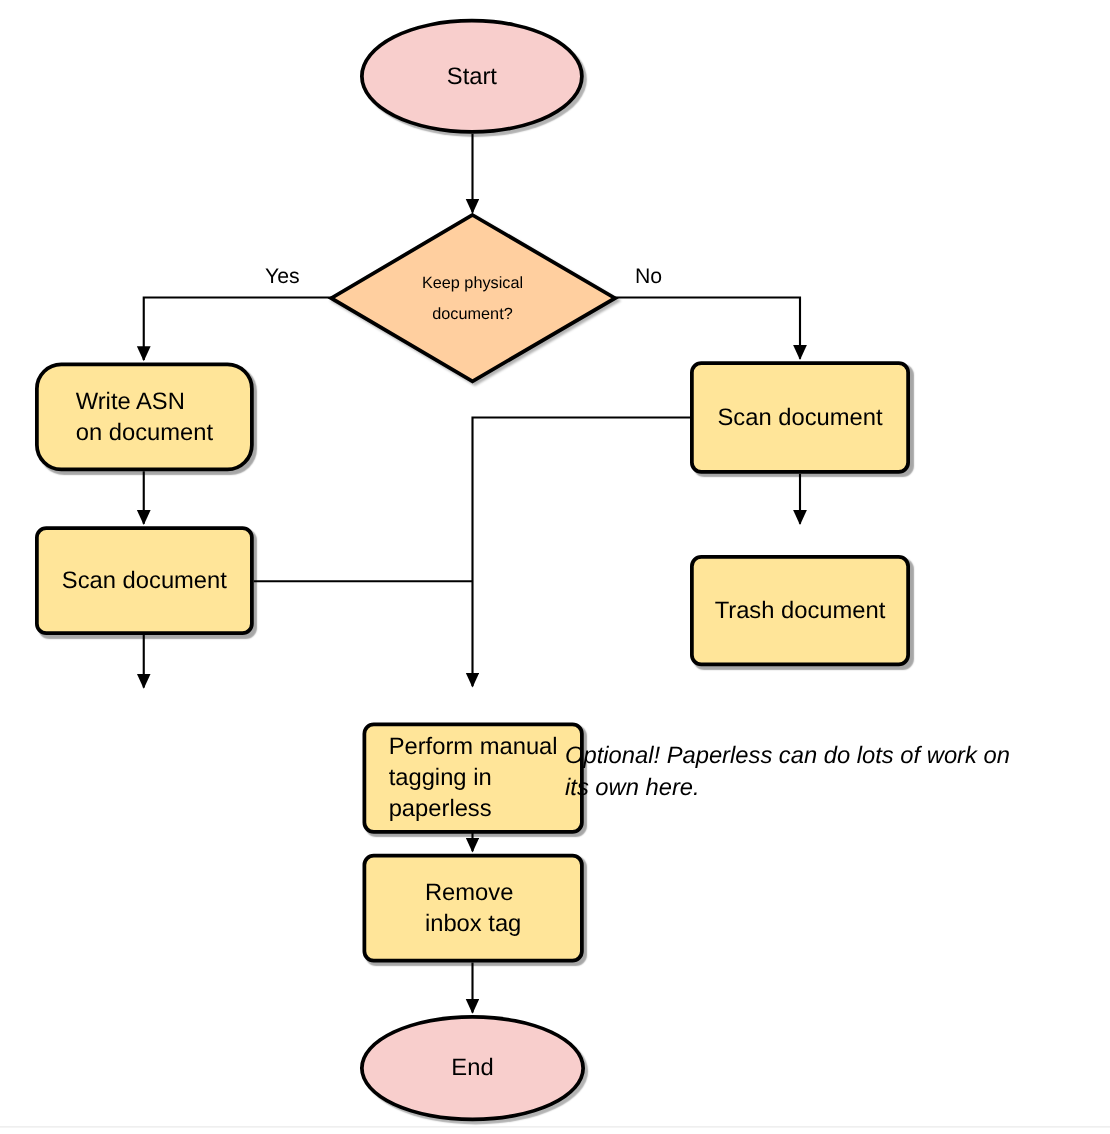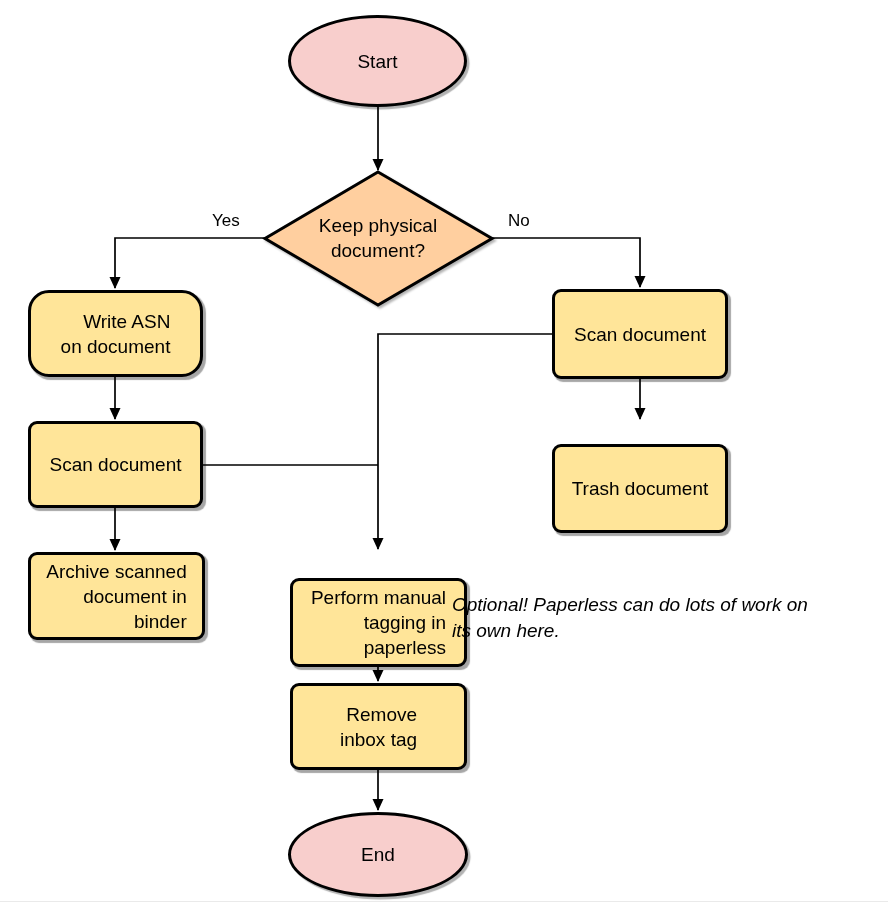--- a/index.html
+++ b/index.html
@@ -36,21 +36,21 @@
     stroke: var(--color-stroke, #000000);
     stroke-width: 3;
     filter: drop-shadow(2px 2px 1px rgba(0,0,0,0.30));
   }
   .node {
     position: absolute;
     z-index: 2;
     display: flex;
     align-items: center;
     justify-content: center;
-    text-align: right;
+    text-align: left;
     box-sizing: border-box;
     font-size: 19px;
     line-height: 25px;
     white-space: pre-line;
   }
   .process {
     background: var(--color-process-fill, #ffe599);
     border: 3px solid var(--color-stroke, #000000);
     border-radius: 9px;
     box-shadow: 2.5px 2.5px 1px rgba(0,0,0,0.35);
@@ -61,21 +61,21 @@
     border-radius: 50%;
     box-shadow: 2.5px 2.5px 1px rgba(0,0,0,0.30);
   }
   .decision-label {
     position: absolute;
     z-index: 2;
     display: flex;
     align-items: center;
     justify-content: center;
     text-align: center;
-    font-size: 19px;
+    font-size: 13px;
     line-height: 25px;
     white-space: pre-line;
   }
   .edge-label {
     position: absolute;
     z-index: 2;
     font-size: 17px;
   }
   .note {
     position: absolute;
@@ -150,25 +150,20 @@
 
   <div class="node process" id="node-write-asn">
     <span>Write ASN
 on document</span>
   </div>
 
   <div class="node process" id="node-scan-left">
     <span>Scan document</span>
   </div>
 
-  <div class="node process" id="node-archive">
-    <span>Archive scanned
-document in
-binder</span>
-  </div>
 
   <div class="node process" id="node-scan-right">
     <span>Scan document</span>
   </div>
 
   <div class="node process" id="node-trash">
     <span>Trash document</span>
   </div>
 
   <div class="node process" id="node-tagging">

